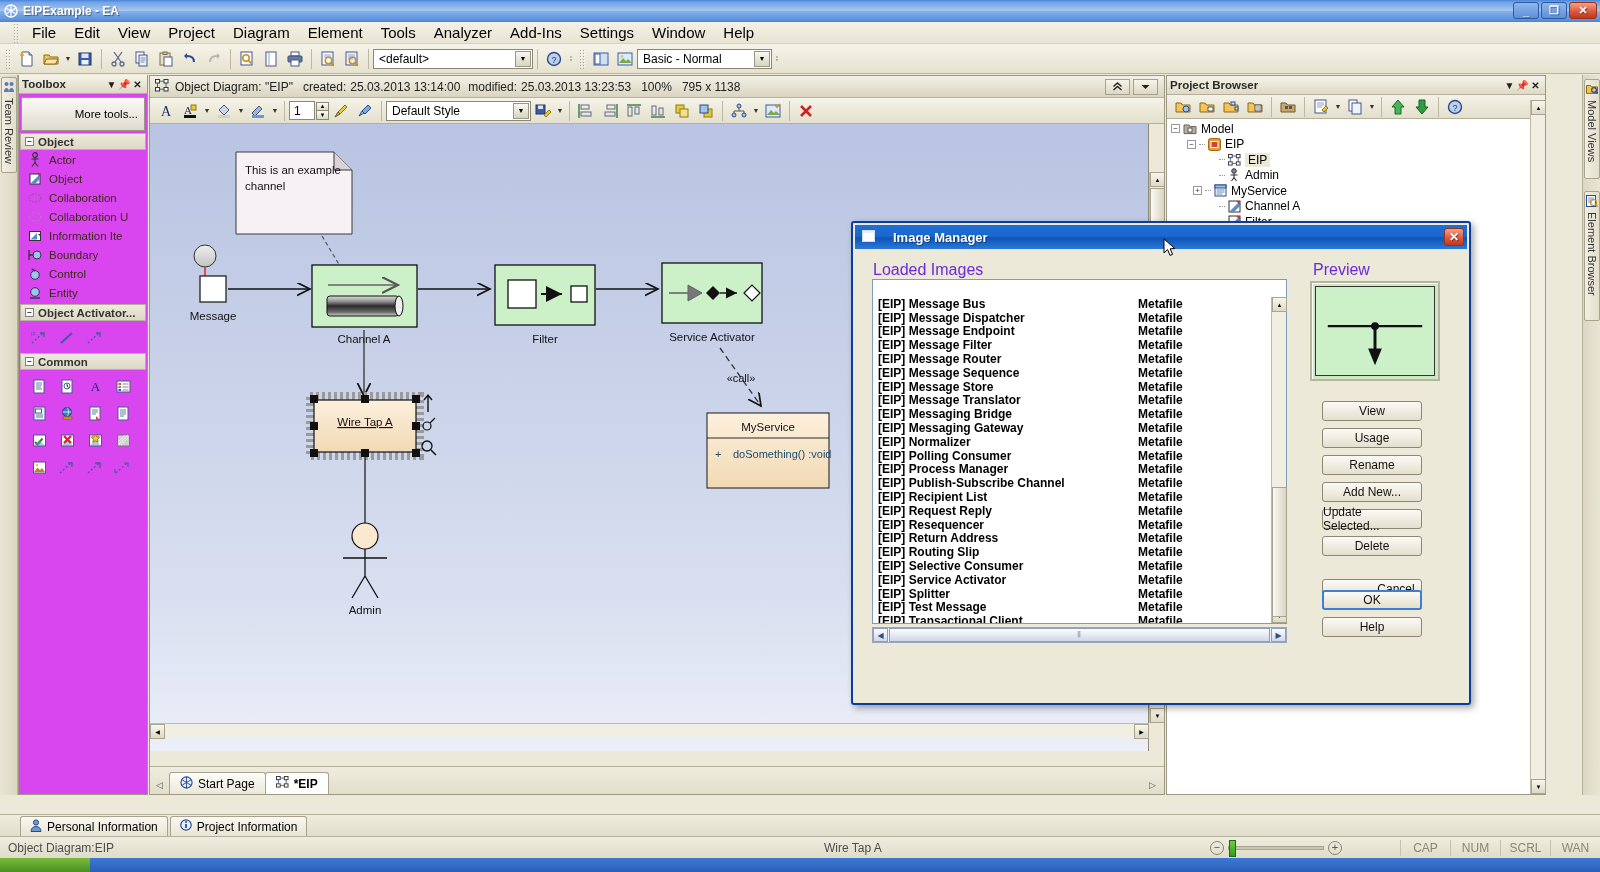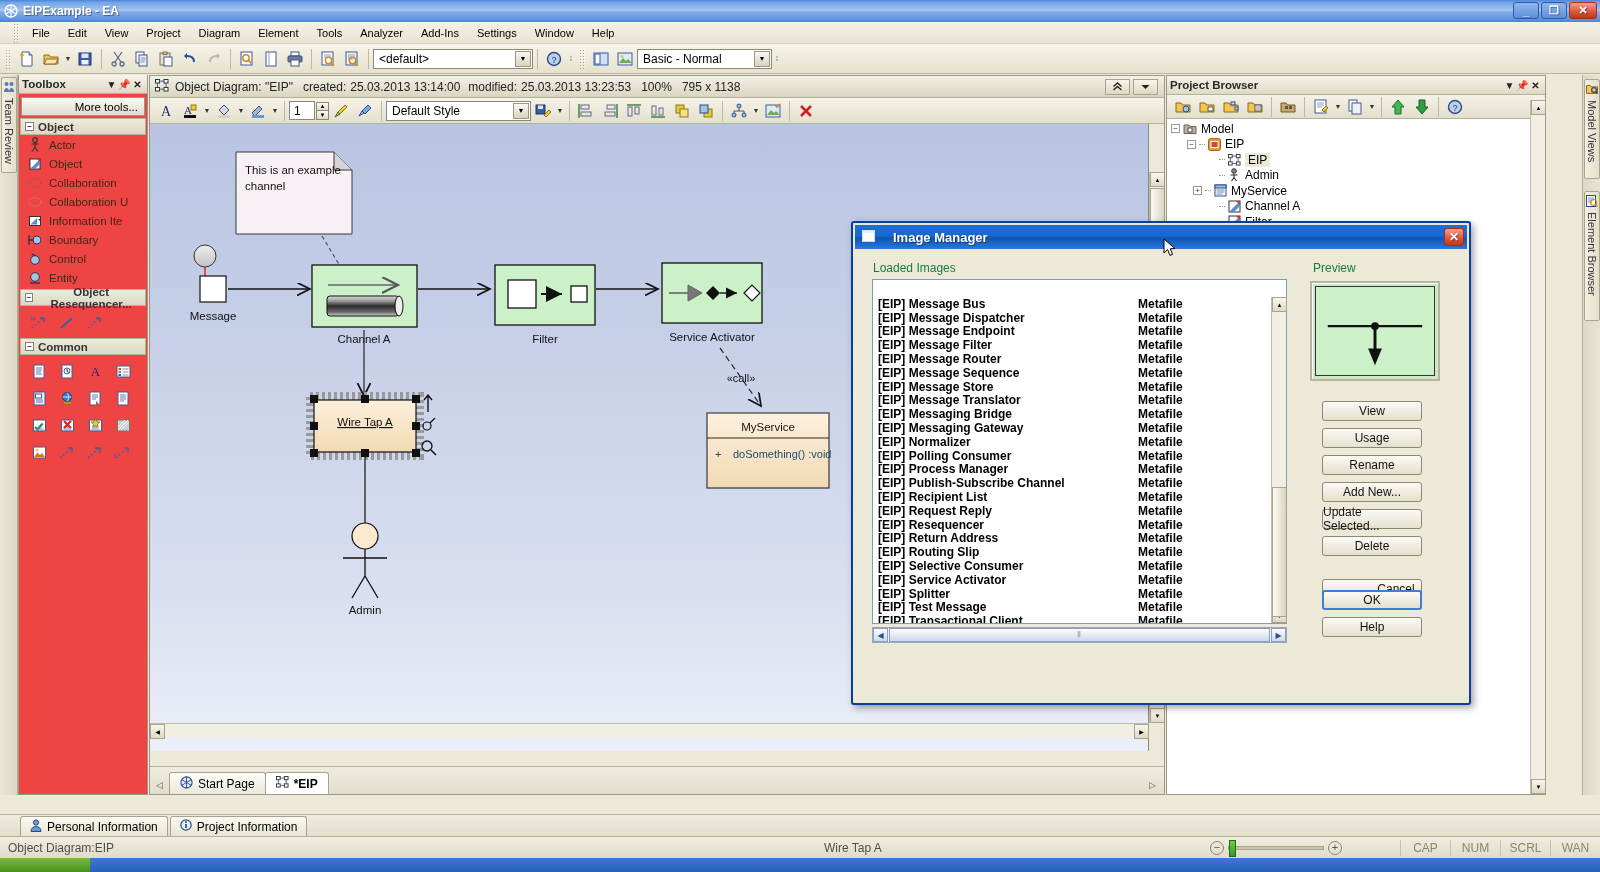--- a/index.html
+++ b/index.html
@@ -31,21 +31,21 @@
   }
   .winbtn.close{ background:linear-gradient(to bottom,#f2a08e,#d9553a 60%,#bb3a20); border-color:#9c3318; width:28px;}
 
   
   #menubar{
     position:absolute; left:0; top:22px; width:1600px; height:22px;
     background:linear-gradient(to bottom,#f4f2e6,#e8e4d2);
     display:flex; align-items:center; padding-left:10px;
     border-bottom:1px solid #d6d2bd;
   }
-  #menubar .mi{ padding:2px 9px; font-size:11px; color:#000; }
+  #menubar .mi{ padding:2px 9px; font-size:15px; color:#000; }
 
   
   #maintoolbar{
     position:absolute; left:0; top:44px; width:1600px; height:30px;
     background:linear-gradient(to bottom,#f6f4e9,#e6e2cf);
     display:flex; align-items:center; padding-left:2px;
     border-bottom:1px solid #b9b49c;
   }
   .grip{ width:7px;height:20px; margin:0 3px;
     background-image:radial-gradient(#fff 35%, transparent 36%),radial-gradient(#a8a48d 35%, transparent 36%);
@@ -76,31 +76,31 @@
     display:flex; flex-direction:column; align-items:center; padding-top:3px;
   }
   .vtab .vtxt{
     writing-mode:vertical-rl; text-orientation:mixed;
     font-size:11px; color:#333; margin-top:2px; letter-spacing:0px; white-space:nowrap;
   }
 
   
   #toolbox{
     position:absolute; left:18px; top:75px; width:130px; height:720px;
-    background:#ef4444; border:1px solid #9d9884; border-top:none;text-align:center;
+    background:#d946ef; border:1px solid #9d9884; border-top:none;
   }
   .panelhdr{
     height:19px; background:linear-gradient(to bottom,#f6f4ea,#ddd9c5);
     border-bottom:1px solid #b5b09a; display:flex;align-items:center; padding:0 3px;
     font-size:11.5px; font-weight:bold; color:#2a2a2a;
   }
   .panelhdr .sp{ flex:1 }
   .hdricon{ width:13px;height:13px;display:flex;align-items:center;justify-content:center;font-size:10px;color:#222;}
   .moretools{
-    margin:3px 2px 2px 2px; height:19px;
+    margin:3px 2px 2px 2px; height:34px;
     background:linear-gradient(to bottom,#fbfaf4,#dedace);
     border:1px solid #9b9782; display:flex;align-items:center;justify-content:flex-end;
     padding-right:6px; font-size:11.5px;
   }
   .tbgroup{
     height:17px; margin:2px 1px 0 1px;
     background:linear-gradient(to bottom,#eeebdc,#dcd8c4);
     border:1px solid #b6b19b;
     display:flex;align-items:center;padding-left:4px; font-size:11.5px;font-weight:bold;color:#333;
   }
@@ -226,21 +226,21 @@
     display:flex;align-items:center;padding:0 3px 0 7px;gap:12px;
   }
   #dlgtitle .dtxt{ color:#fff;font-weight:bold;font-size:13px;text-shadow:1px 1px 1px rgba(0,0,0,.4); margin-left:6px;}
   #dlgclose{
     margin-left:auto;width:20px;height:18px;border:1px solid #9c3318;border-radius:3px;
     background:linear-gradient(to bottom,#f2a08e,#d9553a 60%,#bb3a20);
     color:#fff;font-size:12px;font-weight:bold;display:flex;align-items:center;justify-content:center;
     text-shadow:1px 1px 1px rgba(0,0,0,.4);
   }
   #dlgbody{ position:absolute; left:2px; right:2px; top:28px; bottom:2px; background:#ece9d8; }
-  .dlglabel{ position:absolute; font-size:12px; color:#15803d; }
+  .dlglabel{ position:absolute; font-size:16px; color:#6d28d9; }
   #listbox{
     position:absolute; left:17px; top:28px; width:415px; height:345px;
     background:#fff; border:1px solid #7f9db9;
   }
   #listhdr{ display:flex; height:17px; background:linear-gradient(to bottom,#fdfdfb,#e7e4d6);
     border-bottom:1px solid #b5b09a; font-size:12px;}
   #listhdr .hcell{ display:flex;align-items:center;padding-left:5px;border-right:1px solid #c3bfae;position:relative;}
   #listhdr .sortarrow{ position:absolute;right:8px;top:4px;width:0;height:0;
     border-left:4px solid transparent;border-right:4px solid transparent;border-bottom:5px solid #404040;}
   .lrow{ display:flex; height:13.8px; font-size:12px; align-items:flex-end;font-weight:bold; }
@@ -538,21 +538,21 @@
       <svg width="14" height="14" viewBox="0 0 14 14">
           <circle cx="7" cy="6" r="4.3" fill="#9ec4e8" stroke="#335"></circle>
           <path d="M2 12h10" stroke="#335" stroke-width="1.4"></path>
         </svg>
     </span>
     <span>Entity</span>
   </div>
 
   <div class="tbgroup">
     <span class="exp">−</span>
-    <span>Object Resequencer...</span>
+    <span>Object Activator...</span>
   </div>
   <div class="icongrid">
     <span class="gi">
       <svg width="18" height="16" viewBox="0 0 18 16">
           <path d="M2 13 L13 3" stroke="#4a5a9a" stroke-width="1.4" stroke-dasharray="2 2"></path>
           <path d="M10 3h4v4" fill="none" stroke="#4a5a9a" stroke-width="1.4"></path>
           <text x="1" y="6" font-size="5" fill="#4a5a9a" font-family="Liberation Sans">IF</text>
         </svg>
     </span>
     <span class="gi">

